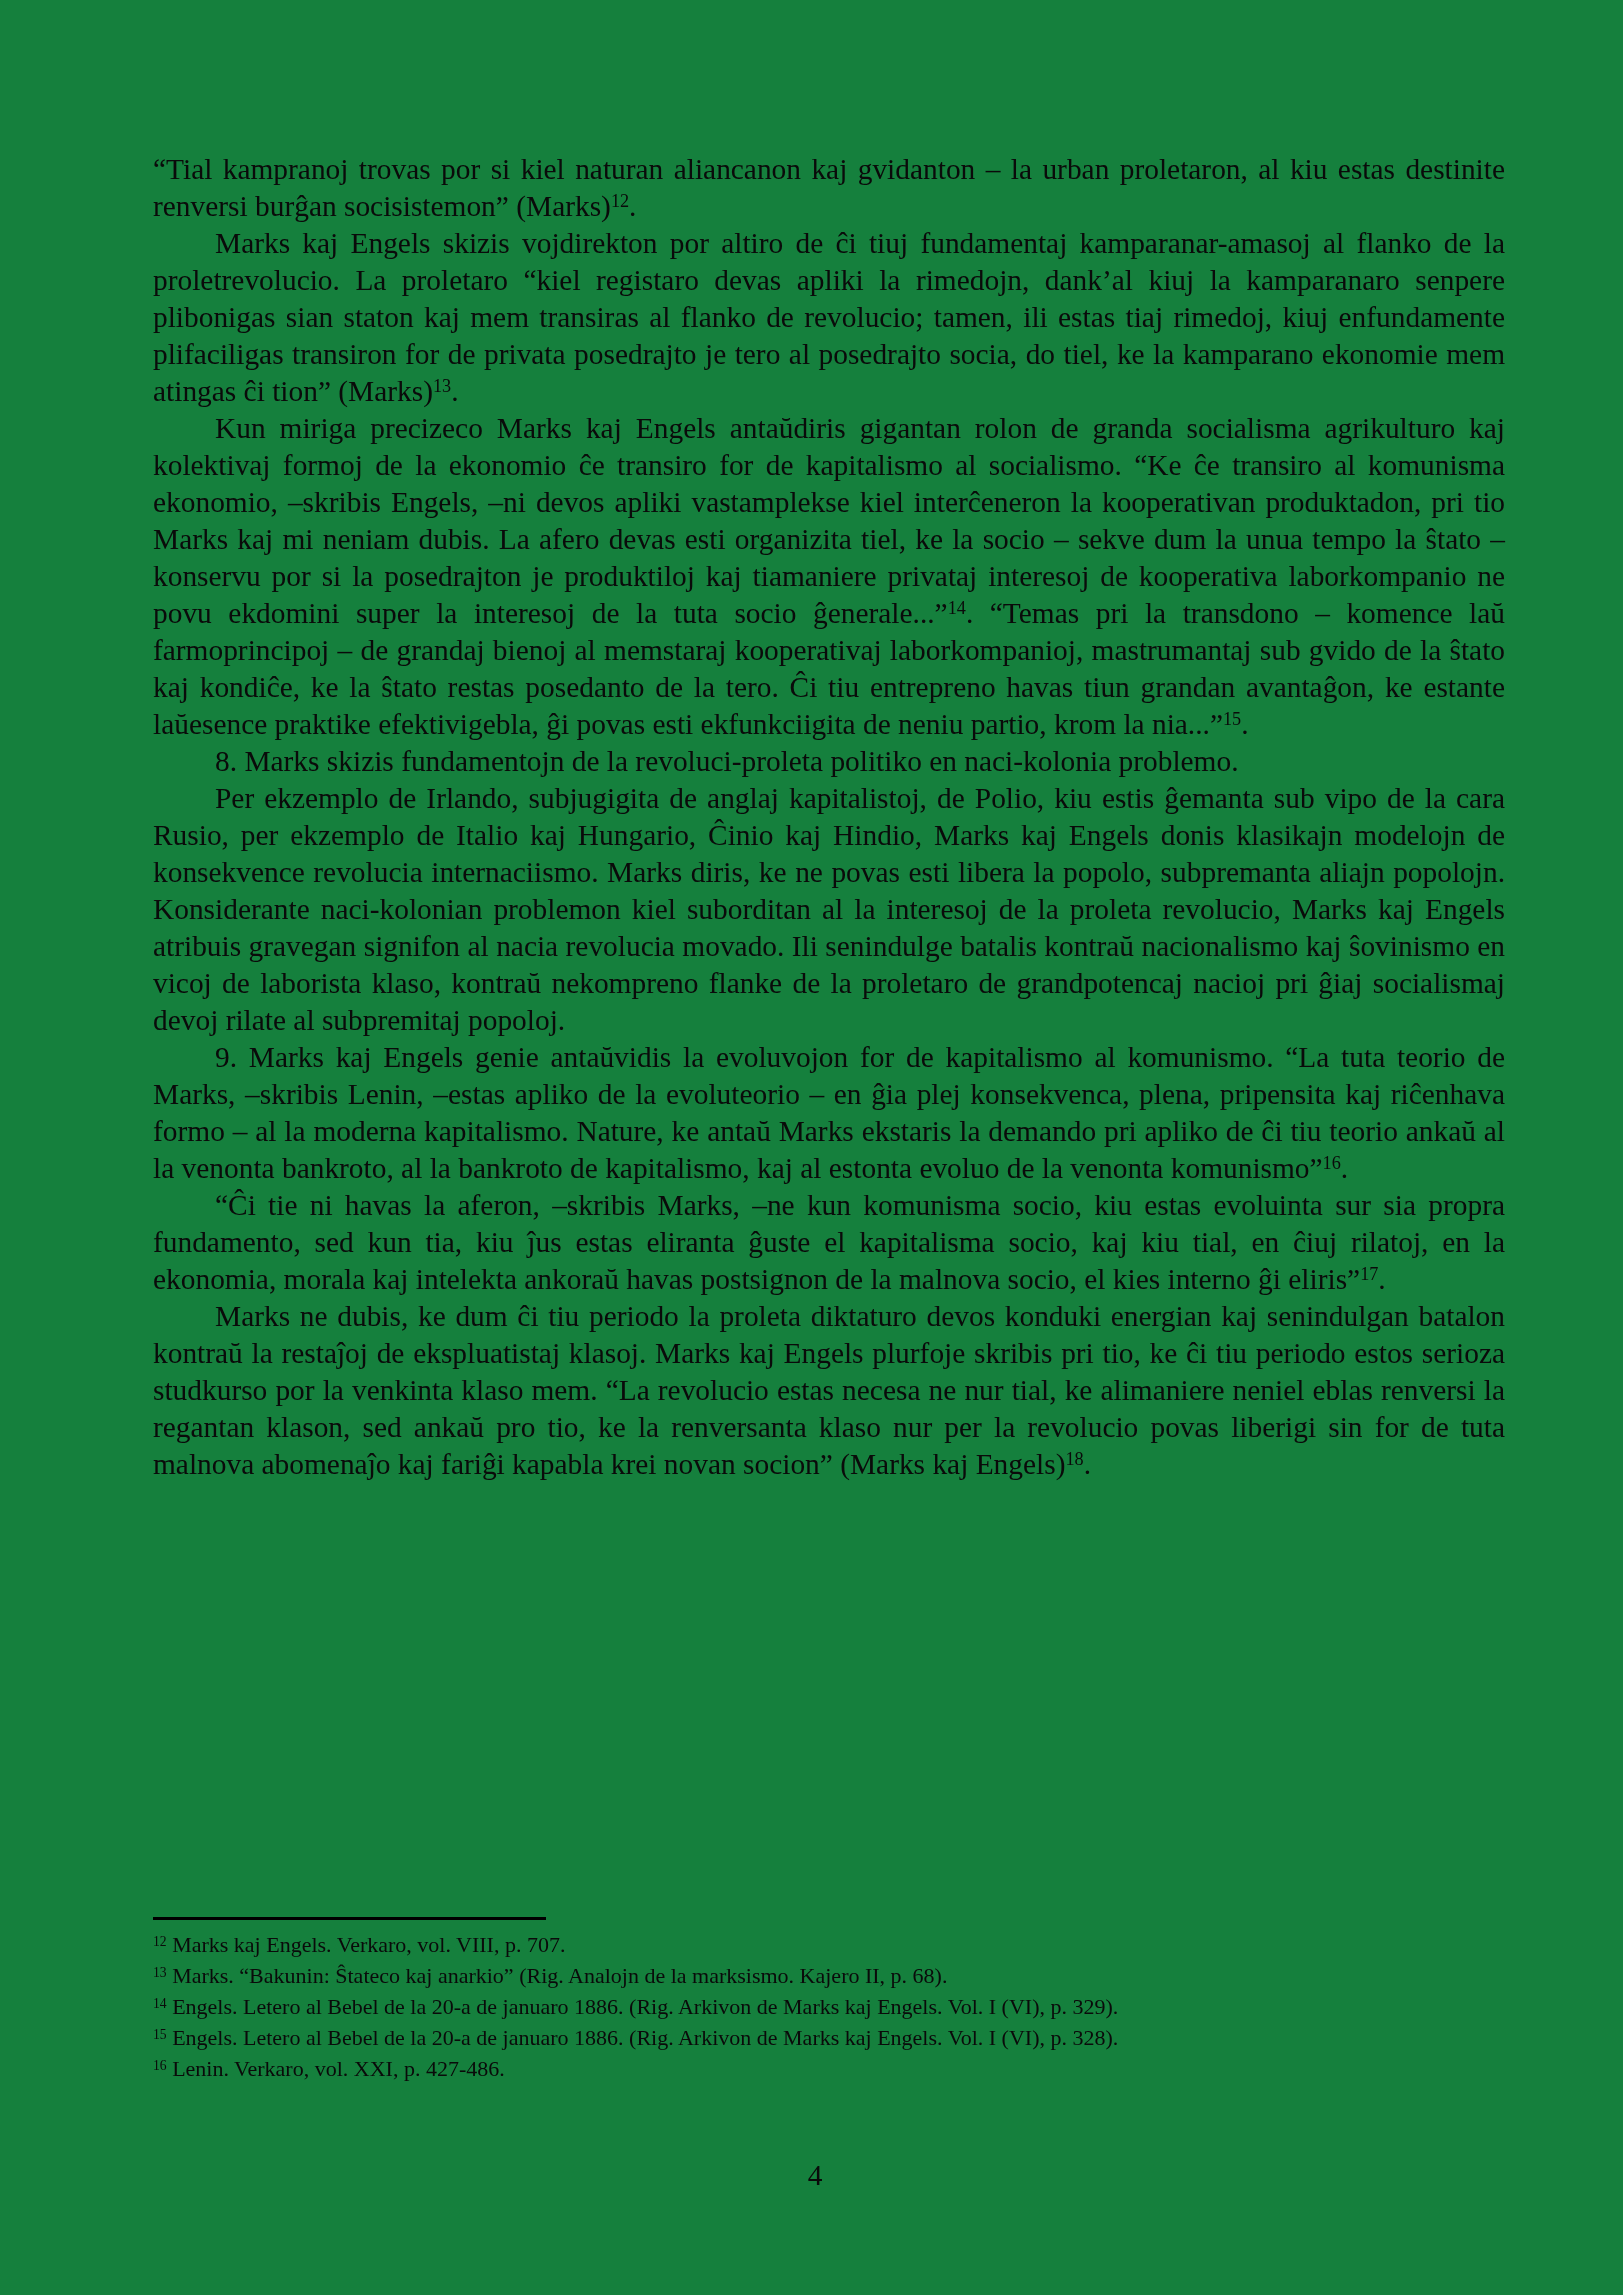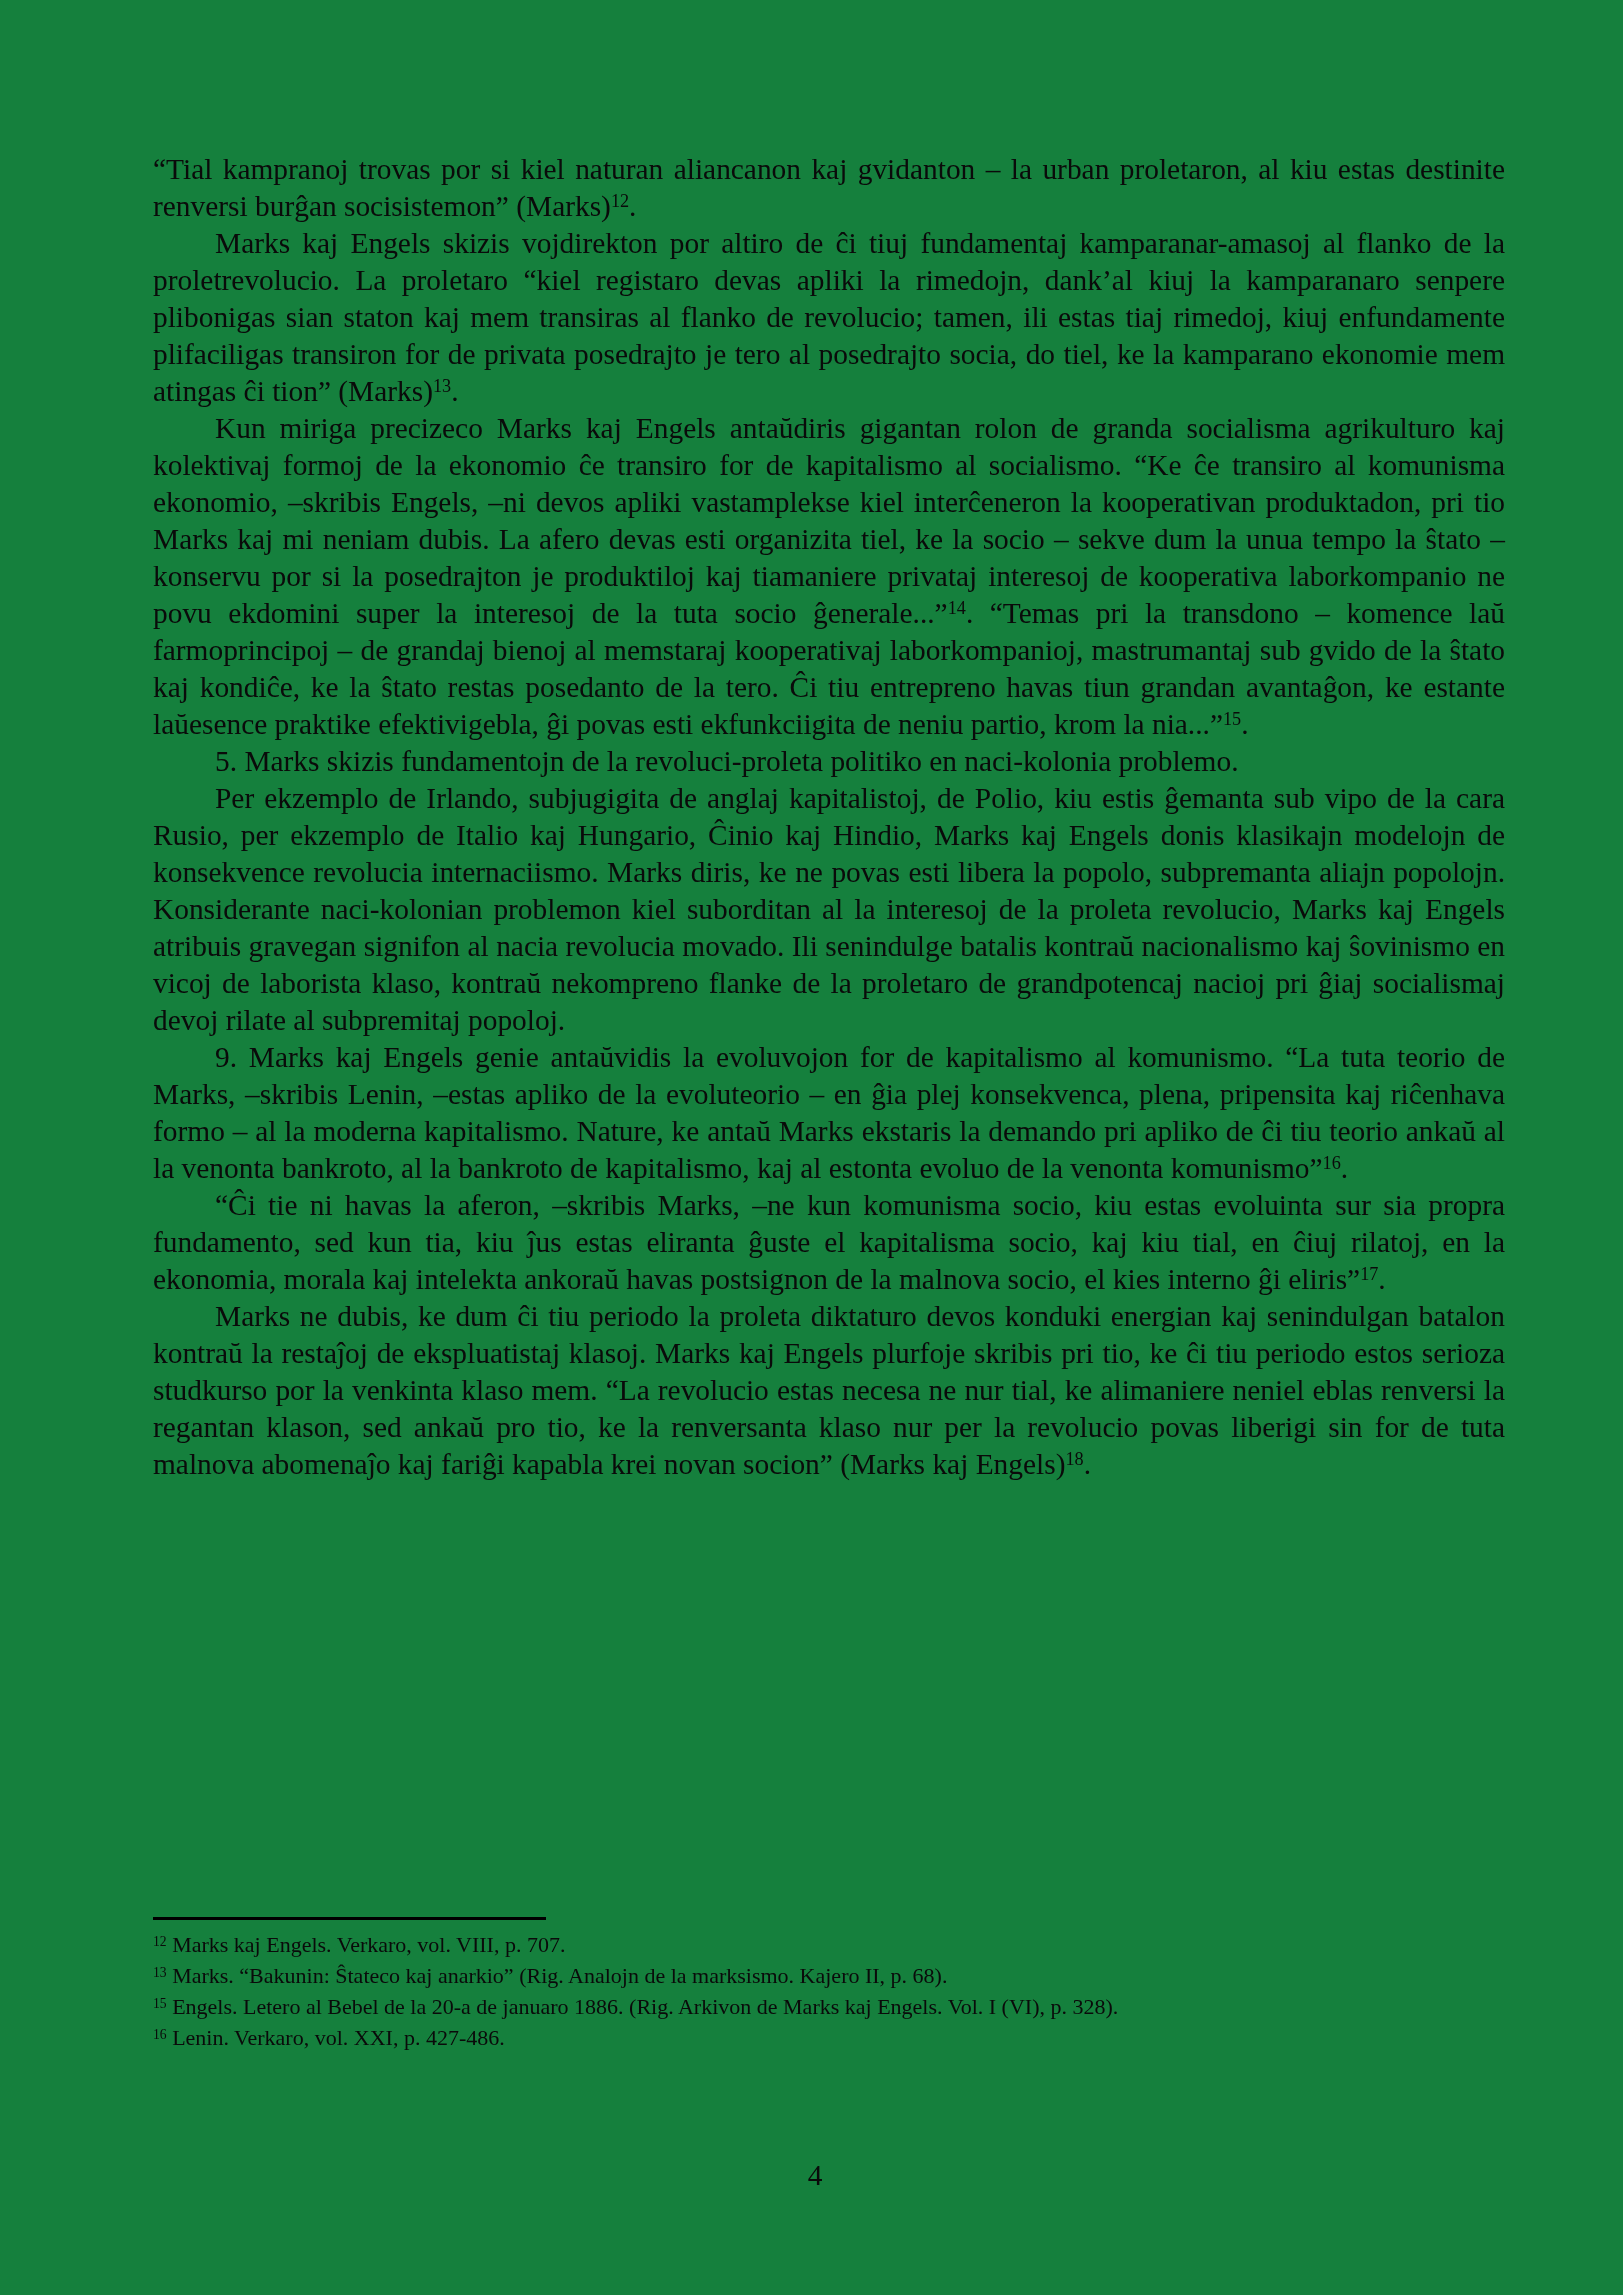--- a/index.html
+++ b/index.html
@@ -68,32 +68,33 @@
   }
 </style>
 </head>
 <body>
 
 <div class="page">
   <main class="body-text" id="body-text">
       <p class="first">“Tial kampranoj trovas por si kiel naturan aliancanon kaj gvidanton – la urban proletaron, al kiu estas destinite renversi burĝan socisistemon” (Marks)<sup class="fnref">12</sup>.</p>
       <p>Marks kaj Engels skizis vojdirekton por altiro de ĉi tiuj fundamentaj kamparanar-amasoj al flanko de la proletrevolucio. La proletaro “kiel registaro devas apliki la rimedojn, dank’al kiuj la kamparanaro senpere plibonigas sian staton kaj mem transiras al flanko de revolucio; tamen, ili estas tiaj rimedoj, kiuj enfundamente plifaciligas transiron for de privata posedrajto je tero al posedrajto socia, do tiel, ke la kamparano ekonomie mem atingas ĉi tion” (Marks)<sup class="fnref">13</sup>.</p>
       <p>Kun miriga precizeco Marks kaj Engels antaŭdiris gigantan rolon de granda socialisma agrikulturo kaj kolektivaj formoj de la ekonomio ĉe transiro for de kapitalismo al socialismo. “Ke ĉe transiro al komunisma ekonomio, –skribis Engels, –ni devos apliki vastamplekse kiel interĉeneron la kooperativan produktadon, pri tio Marks kaj mi neniam dubis. La afero devas esti organizita tiel, ke la socio – sekve dum la unua tempo la ŝtato – konservu por si la posedrajton je produktiloj kaj tiamaniere privataj interesoj de kooperativa laborkompanio ne povu ekdomini super la interesoj de la tuta socio ĝenerale...”<sup class="fnref">14</sup>. “Temas pri la transdono – komence laŭ farmoprincipoj – de grandaj bienoj al memstaraj kooperativaj laborkompanioj, mastrumantaj sub gvido de la ŝtato kaj kondiĉe, ke la ŝtato restas posedanto de la tero. Ĉi tiu entrepreno havas tiun grandan avantaĝon, ke estante laŭesence praktike efektivigebla, ĝi povas esti ekfunkciigita de neniu partio, krom la nia...”<sup class="fnref">15</sup>.</p>
-      <p>5. Marks skizis fundamentojn de la revoluci-proleta politiko en naci-kolonia problemo.</p>
+      <p>8. Marks skizis fundamentojn de la revoluci-proleta politiko en naci-kolonia problemo.</p>
       <p>Per ekzemplo de Irlando, subjugigita de anglaj kapitalistoj, de Polio, kiu estis ĝemanta sub vipo de la cara Rusio, per ekzemplo de Italio kaj Hungario, Ĉinio kaj Hindio, Marks kaj Engels donis klasikajn modelojn de konsekvence revolucia internaciismo. Marks diris, ke ne povas esti libera la popolo, subpremanta aliajn popolojn. Konsiderante naci-kolonian problemon kiel suborditan al la interesoj de la proleta revolucio, Marks kaj Engels atribuis gravegan signifon al nacia revolucia movado. Ili senindulge batalis kontraŭ nacionalismo kaj ŝovinismo en vicoj de laborista klaso, kontraŭ nekompreno flanke de la proletaro de grandpotencaj nacioj pri ĝiaj socialismaj devoj rilate al subpremitaj popoloj.</p>
       <p>9. Marks kaj Engels genie antaŭvidis la evoluvojon for de kapitalismo al komunismo. “La tuta teorio de Marks, –skribis Lenin, –estas apliko de la evoluteorio – en ĝia plej konsekvenca, plena, pripensita kaj riĉenhava formo – al la moderna kapitalismo. Nature, ke antaŭ Marks ekstaris la demando pri apliko de ĉi tiu teorio ankaŭ al la venonta bankroto, al la bankroto de kapitalismo, kaj al estonta evoluo de la venonta komunismo”<sup class="fnref">16</sup>.</p>
       <p>“Ĉi tie ni havas la aferon, –skribis Marks, –ne kun komunisma socio, kiu estas evoluinta sur sia propra fundamento, sed kun tia, kiu ĵus estas eliranta ĝuste el kapitalisma socio, kaj kiu tial, en ĉiuj rilatoj, en la ekonomia, morala kaj intelekta ankoraŭ havas postsignon de la malnova socio, el kies interno ĝi eliris”<sup class="fnref">17</sup>.</p>
       <p>Marks ne dubis, ke dum ĉi tiu periodo la proleta diktaturo devos konduki energian kaj senindulgan batalon kontraŭ la restaĵoj de ekspluatistaj klasoj. Marks kaj Engels plurfoje skribis pri tio, ke ĉi tiu periodo estos serioza studkurso por la venkinta klaso mem. “La revolucio estas necesa ne nur tial, ke alimaniere neniel eblas renversi la regantan klason, sed ankaŭ pro tio, ke la renversanta klaso nur per la revolucio povas liberigi sin for de tuta malnova abomenaĵo kaj fariĝi kapabla krei novan socion” (Marks kaj Engels)<sup class="fnref">18</sup>.</p>
     </main>
 
   <section class="footnote-section">
     <hr class="fn-sep">
     <div id="footnote-list">
         <div class="footnote"><sup class="fnref">12</sup><span> Marks kaj Engels. Verkaro, vol. VIII, p. 707.</span></div>
         <div class="footnote"><sup class="fnref">13</sup><span> Marks. “Bakunin: Ŝtateco kaj anarkio” (Rig. Analojn de la marksismo. Kajero II, p. 68).</span></div>
+        <div class="footnote"><sup class="fnref">14</sup><span> Engels. Letero al Bebel de la 20-a de januaro 1886. (Rig. Arkivon de Marks kaj Engels. Vol. I (VI), p. 329).</span></div>
         <div class="footnote"><sup class="fnref">15</sup><span> Engels. Letero al Bebel de la 20-a de januaro 1886. (Rig. Arkivon de Marks kaj Engels. Vol. I (VI), p. 328).</span></div>
         <div class="footnote"><sup class="fnref">16</sup><span> Lenin. Verkaro, vol. XXI, p. 427-486.</span></div>
       </div>
   </section>
 
   <div class="page-number">4</div>
 </div>
 
 
 </body></html>

